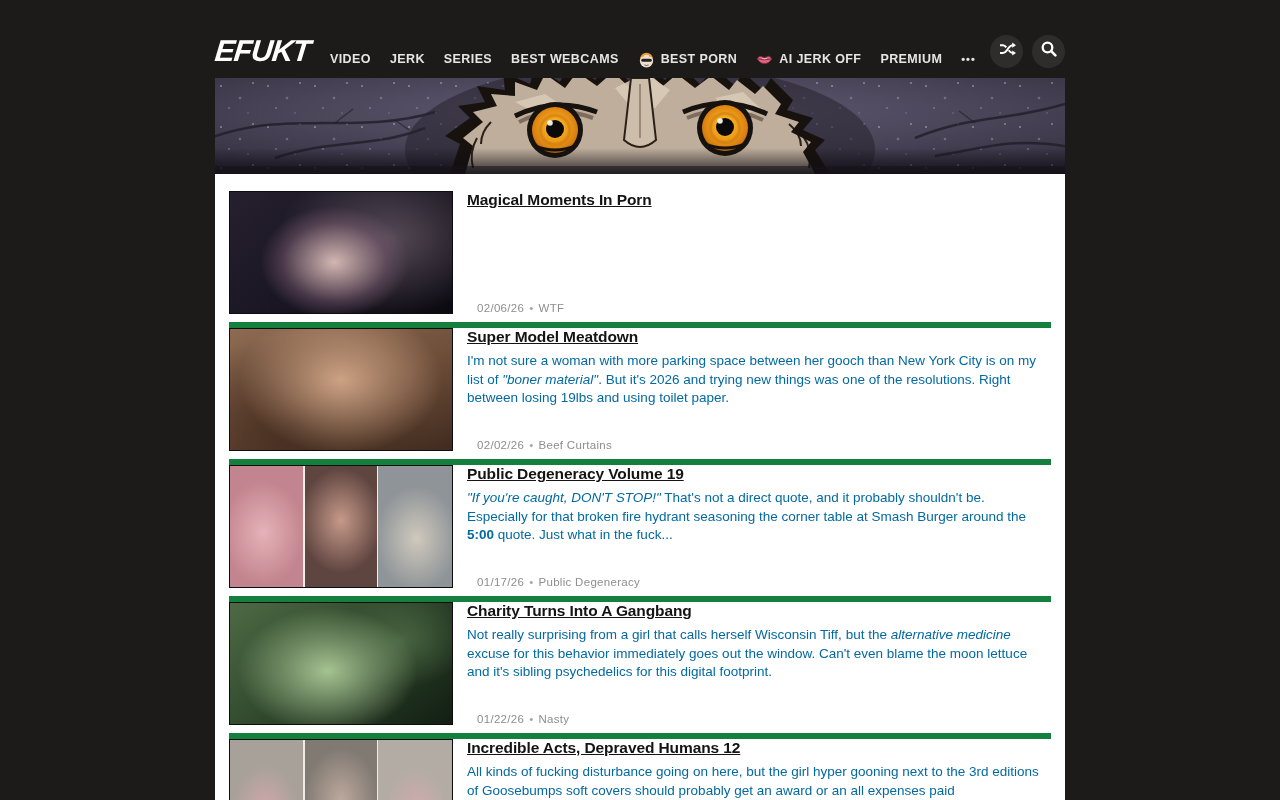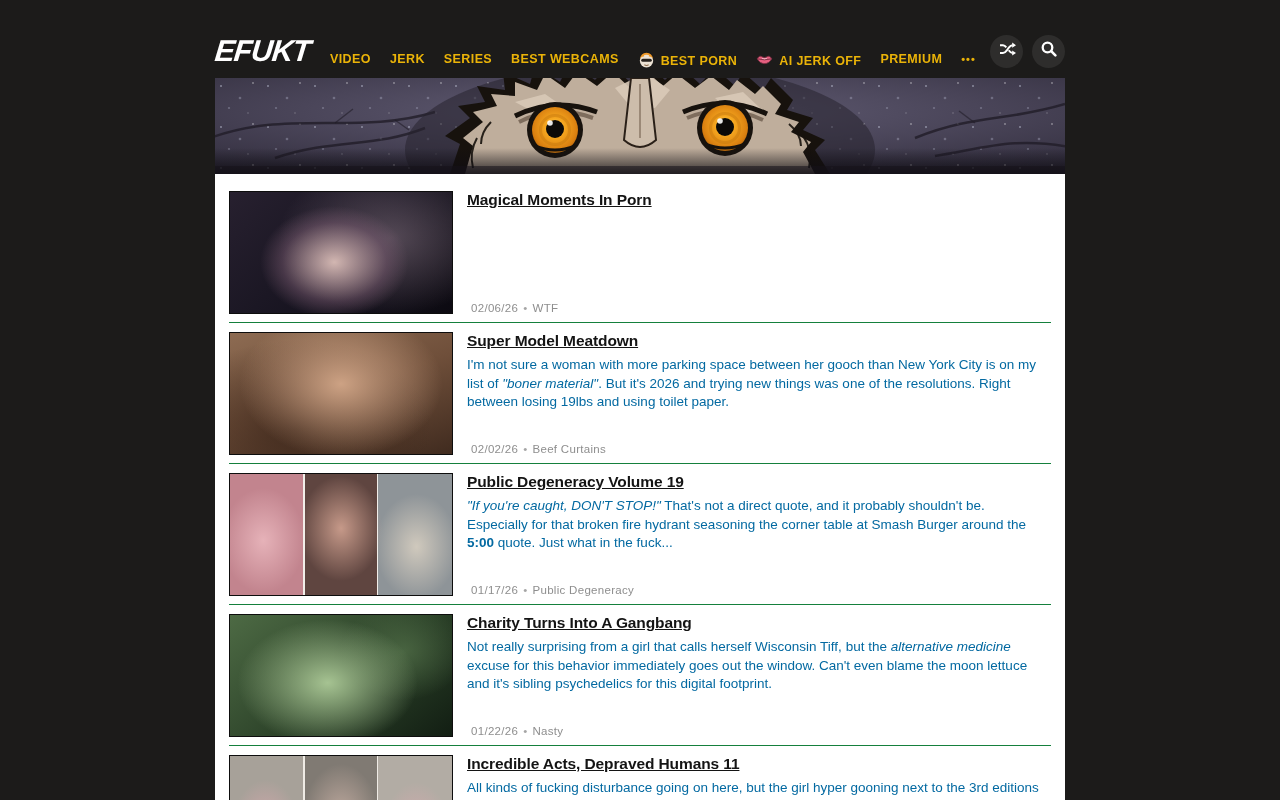--- a/index.html
+++ b/index.html
@@ -13,59 +13,59 @@
 
   
   .topbar{height:50px;padding-top:26px;display:flex;align-items:center;}
   .logo{
     color:#fff;font-size:30px;font-weight:900;font-style:italic;
     letter-spacing:-1px;transform:skewX(-6deg);
     margin-right:20px;line-height:1;cursor:pointer;user-select:none;
   }
   .nav{display:flex;align-items:center;}
   .nav a{
-    display:flex;align-items:flex-end;gap:6px;
-    color:#eab308;font-size:12.5px;font-weight:700;letter-spacing:.4px;
+    display:flex;align-items:center;gap:6px;
+    color:#e5e5e5;font-size:12.5px;font-weight:700;letter-spacing:.4px;
     text-decoration:none;margin-right:19px;white-space:nowrap;cursor:pointer;margin-top:16px;
   }
   .nav a.more{font-size:11px;letter-spacing:1px;margin-right:0;}
   .nav-icon{display:inline-flex;width:17px;height:17px;}
   .nav-icon svg{width:100%;height:100%;}
   .actions{margin-left:auto;display:flex;gap:9px;}
   .circle-btn{
     width:33px;height:33px;border-radius:50%;background:#2e2d2c;
     display:flex;align-items:center;justify-content:center;cursor:pointer;
   }
   .circle-btn svg{width:18px;height:18px;}
 
   
   .banner{height:96px;margin-top:2px;overflow:hidden;cursor:pointer;}
   .banner svg{display:block;width:850px;height:96px;}
 
   
   .content{background:#fff;padding:17px 14px 60px;}
   .item{
     display:flex;gap:14px;
-    padding-bottom:8px;margin-bottom:9px;border-bottom:1px solid #15803d;
+    padding-bottom:8px;border-bottom:6px solid #15803d;
   }
   .item:last-child{border-bottom:none;margin-bottom:0;}
   .thumb{
     width:224px;height:123px;flex:none;box-sizing:border-box;
     border:1px solid #0d0d0d;cursor:pointer;
   }
   .item-body{flex:1;position:relative;min-height:123px;box-sizing:border-box;padding-bottom:18px;}
   .item-title{
     display:inline-block;color:#141414;font-size:15.5px;font-weight:700;
     text-decoration:underline;letter-spacing:-.1px;cursor:pointer;line-height:1.15;
   }
   .item-desc{margin-top:6px;font-size:13.5px;color:#0369a1;line-height:1.38;max-width:575px;}
   .seg-italic{font-style:italic;}
   .seg-bold{font-weight:700;}
   .item-meta{
-    position:absolute;left:4px;bottom:0;
+    position:absolute;left:10px;bottom:0;
     font-size:11.5px;color:#8e8e8e;letter-spacing:.3px;font-weight:400;
   }
   .item-meta .sep{margin:0 5px;color:#a5a5a5;}
 
   
   .t1{background:
       radial-gradient(95px 72px at 47% 58%, rgba(219,190,184,.95), rgba(126,94,116,.45) 55%, rgba(0,0,0,0) 78%),
       radial-gradient(160px 110px at 72% 38%, rgba(148,128,142,.5), rgba(0,0,0,0) 70%),
       linear-gradient(135deg,#27202f 0%,#171420 55%,#0c0a11 100%);}
   .t2{background:
@@ -296,20 +296,20 @@
         <div class="item-desc"><span>Not really surprising from a girl that calls herself Wisconsin Tiff, but the </span><span class="seg-italic">alternative medicine</span><span> excuse for this behavior immediately goes out the window. Can't even blame the moon lettuce and it's sibling psychedelics for this digital footprint.</span></div>
         <div class="item-meta">
           <span>01/22/26</span><span class="sep">•</span><span>Nasty</span>
         </div>
       </div>
     </div>
 
     <div class="item">
       <div class="thumb t5"></div>
       <div class="item-body">
-        <a class="item-title">Incredible Acts, Depraved Humans 11</a>
+        <a class="item-title">Incredible Acts, Depraved Humans 12</a>
         <div class="item-desc"><span>All kinds of fucking disturbance going on here, but the girl hyper gooning next to the 3rd editions of Goosebumps soft covers should probably get an award or an all expenses paid</span></div>
         
       </div>
     </div>
 
   </div>
 </div>
 
 </body></html>

